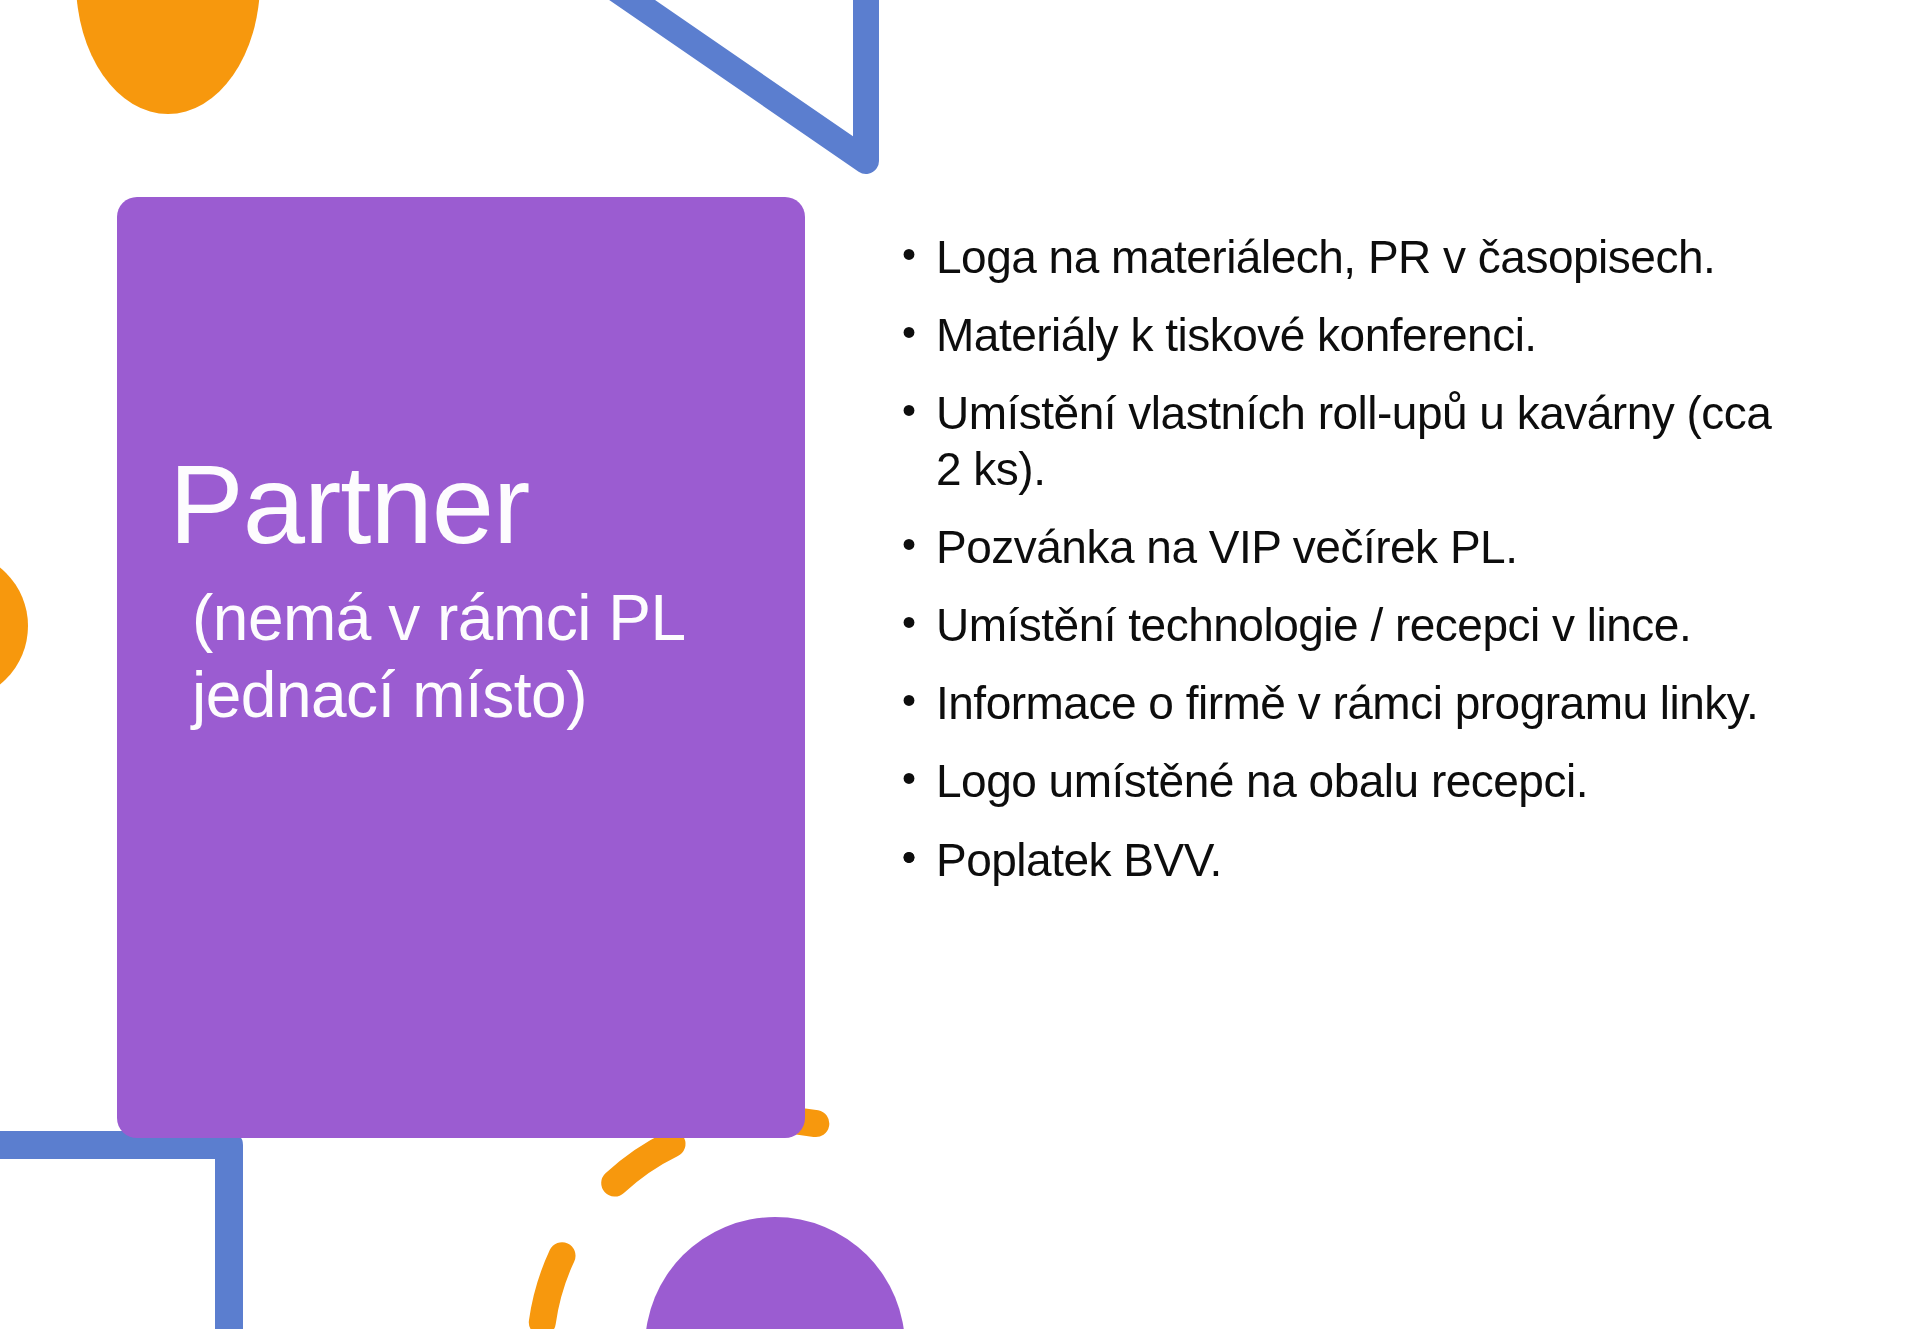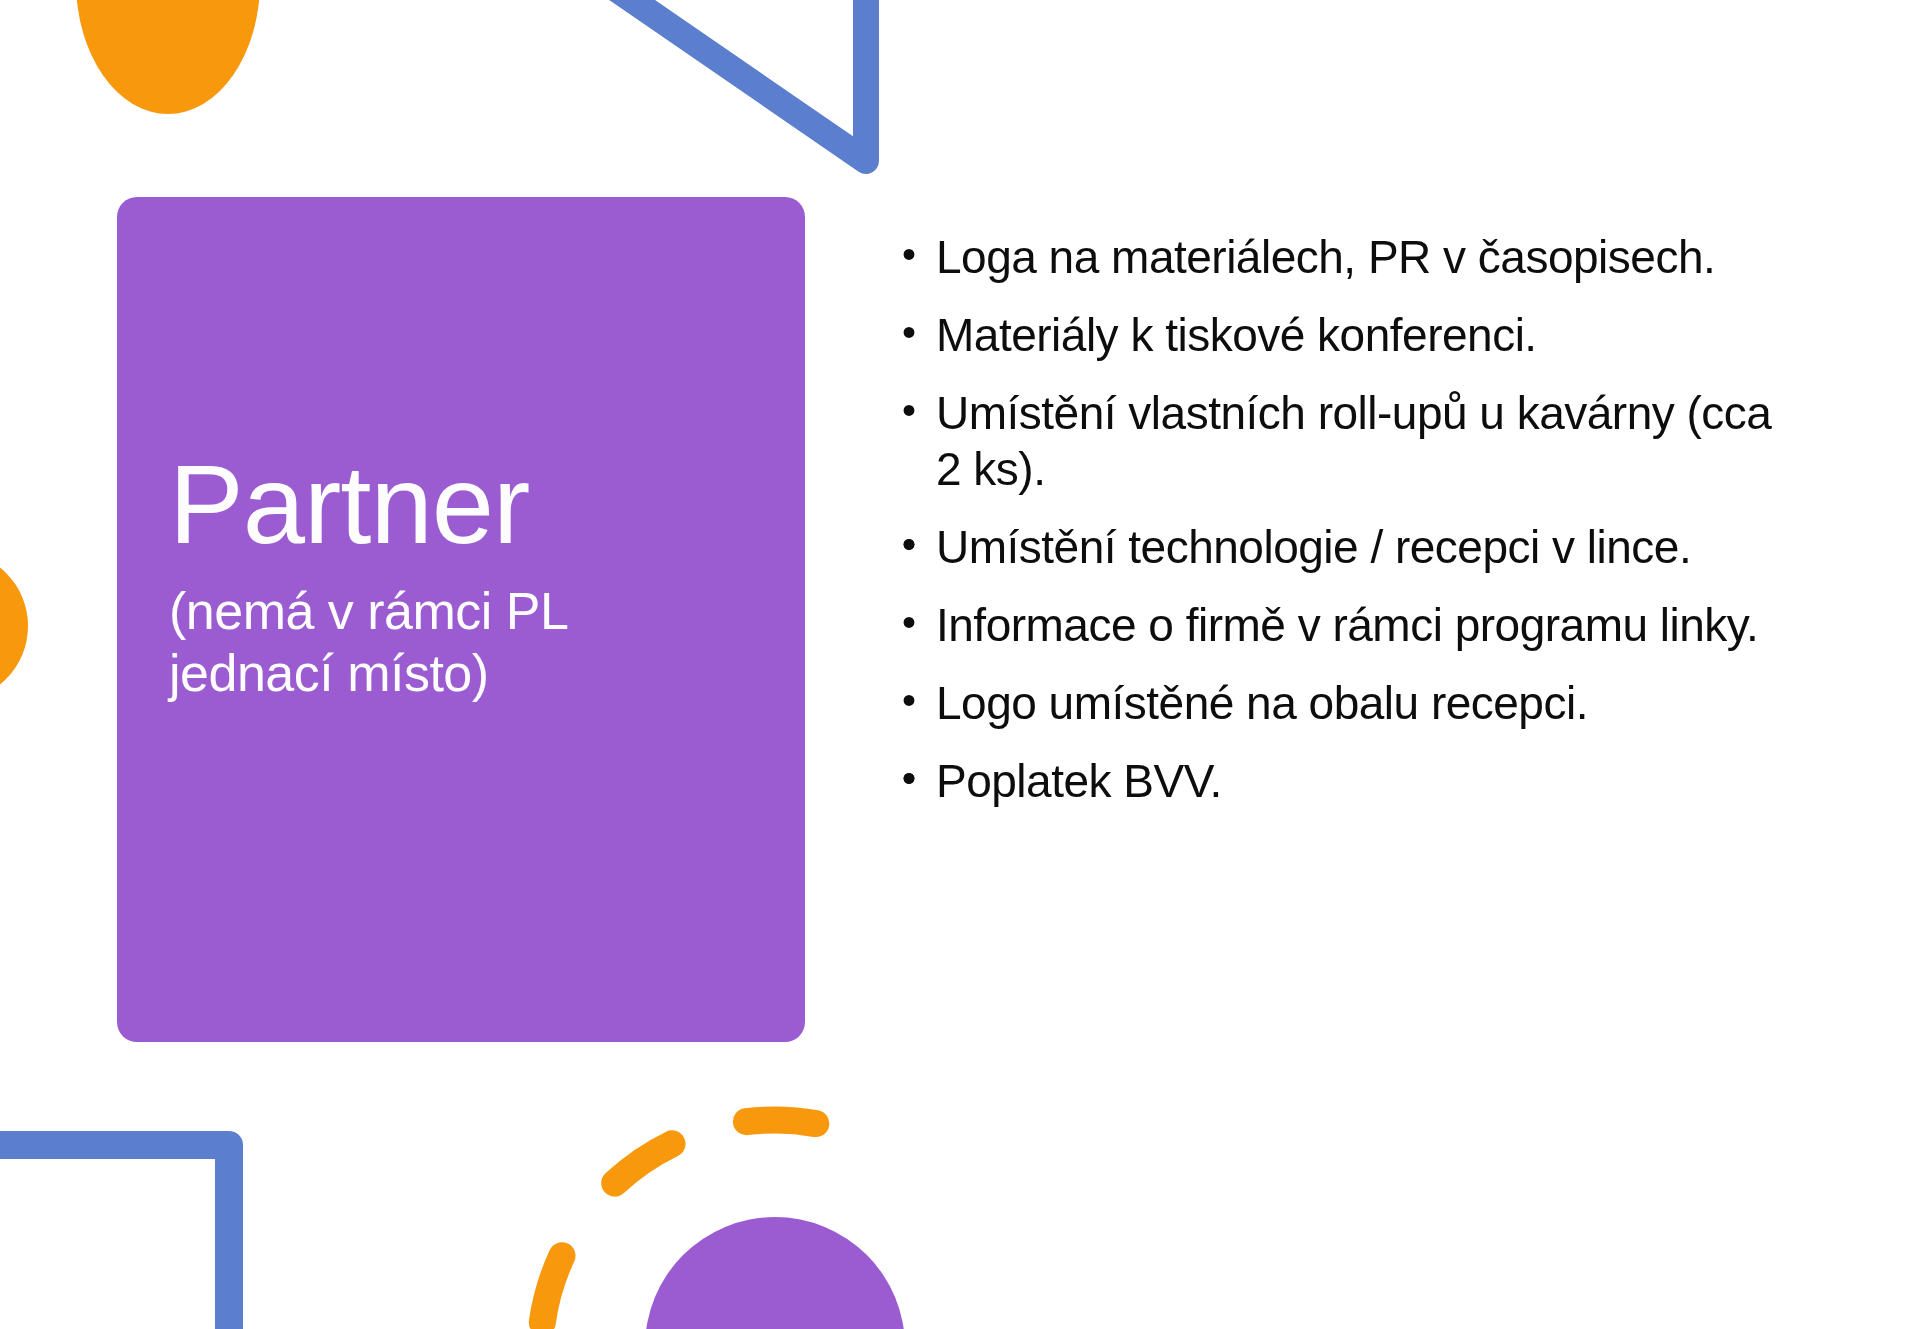--- a/index.html
+++ b/index.html
@@ -15,39 +15,40 @@
     position: absolute;
     left: 0; top: 0;
     width: 1920px; height: 1329px;
     pointer-events: none;
   }
   .title-card {
     position: absolute;
     left: 117px;
     top: 197px;
     width: 688px;
-    height: 845px;
+    height: 941px;
     background: #9B5CD1;
     border-radius: 20px;
     box-sizing: border-box;
     padding: 248px 40px 0 52px;
     color: #FDFCFE;
   }
   .card-title {
     font-size: 112px;
     line-height: 1.08;
     font-weight: 400;
     letter-spacing: -1px;
   }
   .card-subtitle {
-    font-size: 52px;
+    font-size: 64px;
     line-height: 1.2;
     margin-top: 14px;
     white-space: pre-line;
     letter-spacing: -0.5px;
+    margin-left: 23px;
   }
   .bullet-list {
     position: absolute;
     left: 900px;
     top: 230px;
     width: 1005px;
     margin: 0;
     padding: 0;
     list-style: none;
     color: #0d0d0d;
@@ -94,21 +95,21 @@
     <div class="card-title">Partner</div>
     <div class="card-subtitle">(nemá v rámci PL
 jednací místo)</div>
   </div>
 
   <ul class="bullet-list">
     <li><span class="dot">•</span><span>Loga na materiálech, PR v časopisech.</span></li>
     <li><span class="dot">•</span><span>Materiály k tiskové konferenci.</span></li>
     <li><span class="dot">•</span><span>Umístění vlastních roll-upů u kavárny (cca
 2 ks).</span></li>
-    <li><span class="dot">•</span></li>
+    <li><span class="dot">•</span><span>Pozvánka na VIP večírek PL.</span></li>
     <li><span class="dot">•</span><span>Umístění technologie / recepci v lince.</span></li>
     <li><span class="dot">•</span><span>Informace o firmě v rámci programu linky.</span></li>
     <li><span class="dot">•</span><span>Logo umístěné na obalu recepci.</span></li>
     <li><span class="dot">•</span></li>
     <li><span class="dot">•</span><span>Poplatek BVV.</span></li>
   </ul>
 
 </div>
 
 </body></html>

